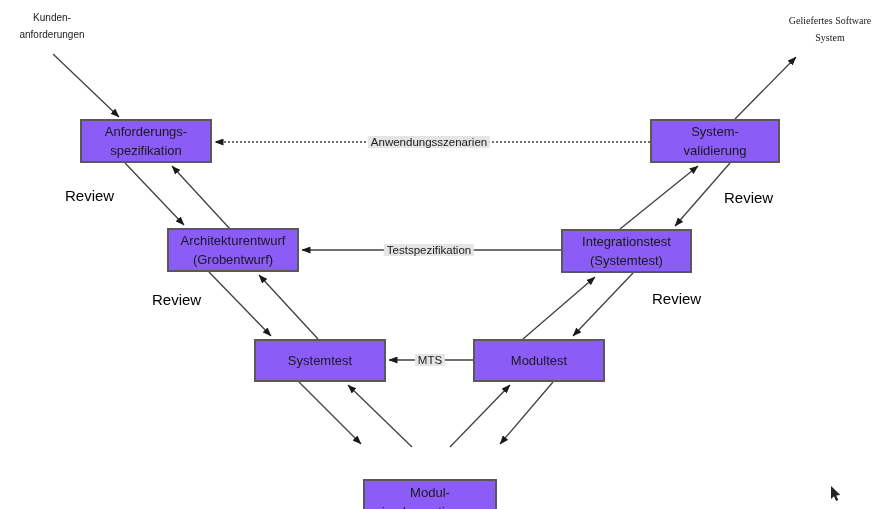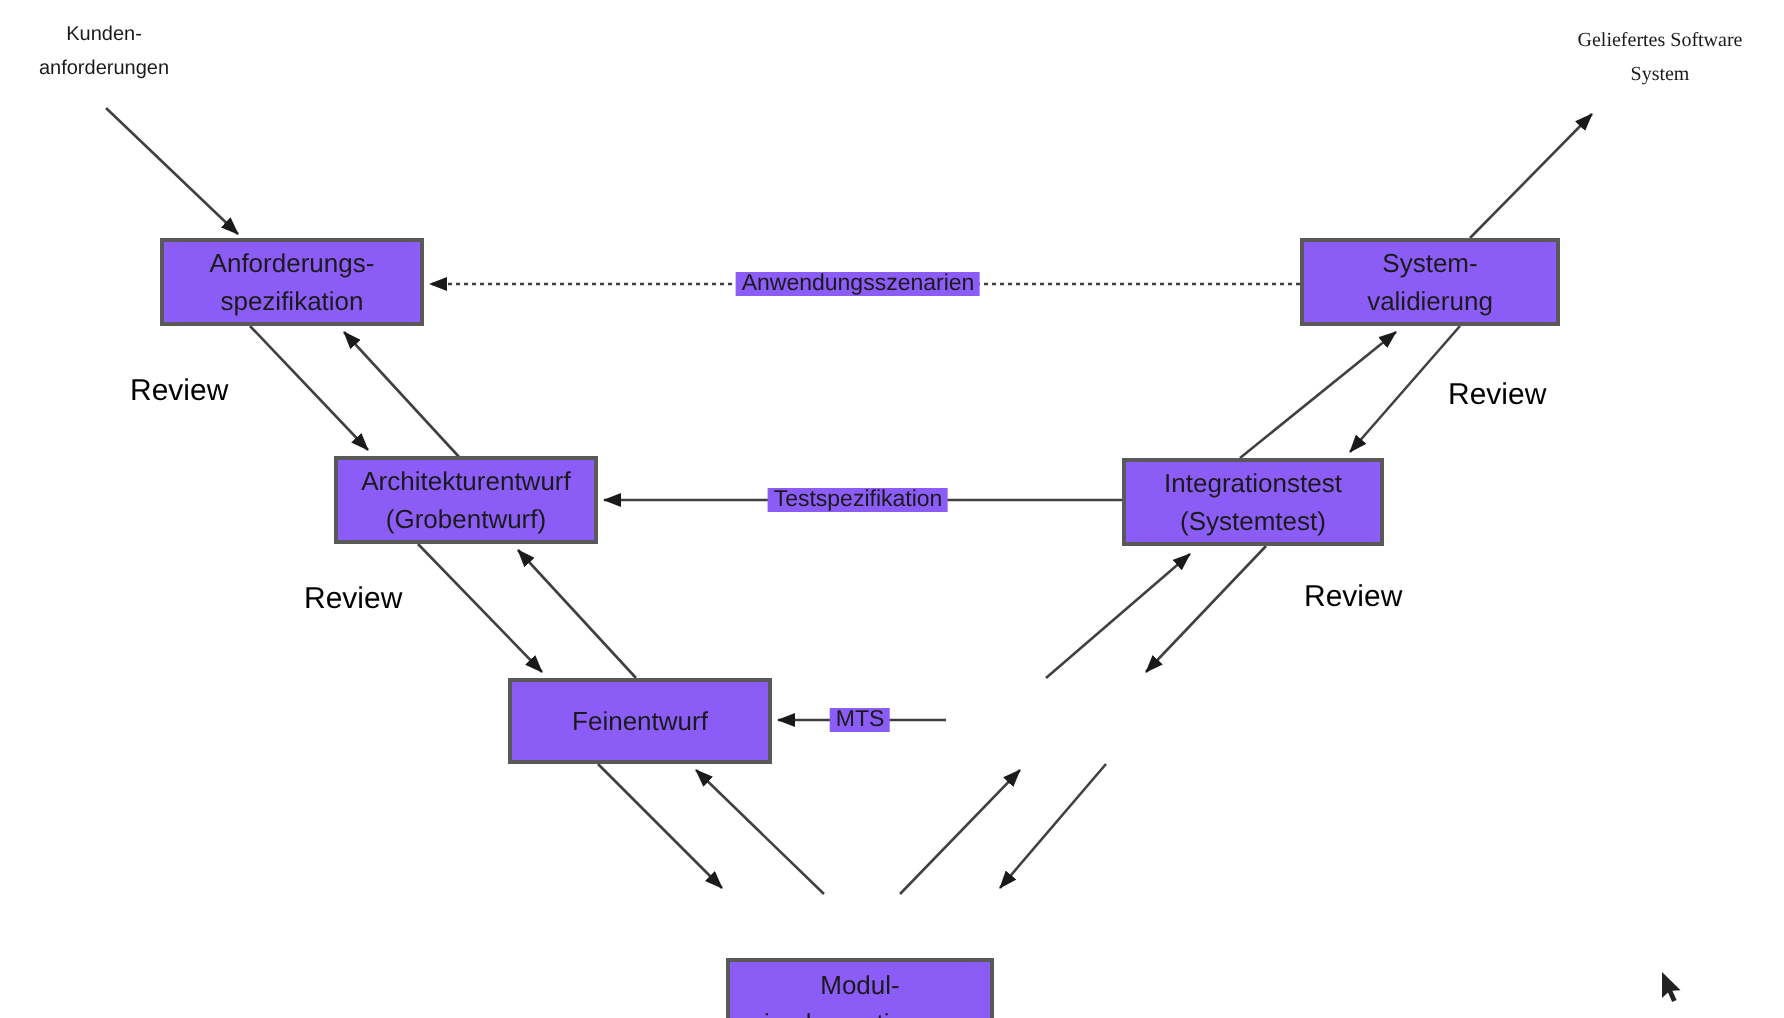--- a/index.html
+++ b/index.html
@@ -59,21 +59,21 @@
     color: #000000;
     white-space: nowrap;
   }
   .rev-1 { left: 65px;  top: 187px; }
   .rev-2 { left: 152px; top: 291px; }
   .rev-3 { left: 724px; top: 189px; }
   .rev-4 { left: 652px; top: 290px; }
   .edge-label {
     position: absolute;
     transform: translate(-50%, -50%);
-    background: #8b5cf6;
+    background: #e5e5e5;
     padding: 0 3px;
     font-size: 11.5px;
     color: #1a1a1a;
     white-space: nowrap;
   }
   .el-anw { left: 429px; top: 142px; }
   .el-tst { left: 429px; top: 250px; }
   .el-mts { left: 430px; top: 360px; }
   .cursor {
     position: absolute;
@@ -119,23 +119,24 @@
 
   <div class="ext-label ext-input">Kunden-
 anforderungen</div>
   <div class="ext-label ext-output">Geliefertes Software
 System</div>
 
   <div class="node n-anf">Anforderungs-
 spezifikation</div>
   <div class="node n-arc">Architekturentwurf
 (Grobentwurf)</div>
-  <div class="node n-fei">Feinentwurf</div>
+  <div class="node n-fei">Systemtest</div>
   <div class="node n-imp">Modul-
 implementierung</div>
+  <div class="node n-mod">Modultest</div>
   <div class="node n-int">Integrationstest
 (Systemtest)</div>
   <div class="node n-sys">System-
 validierung</div>
 
   <div class="review rev-1">Review</div>
   <div class="review rev-2">Review</div>
   <div class="review rev-3">Review</div>
   <div class="review rev-4">Review</div>
 

